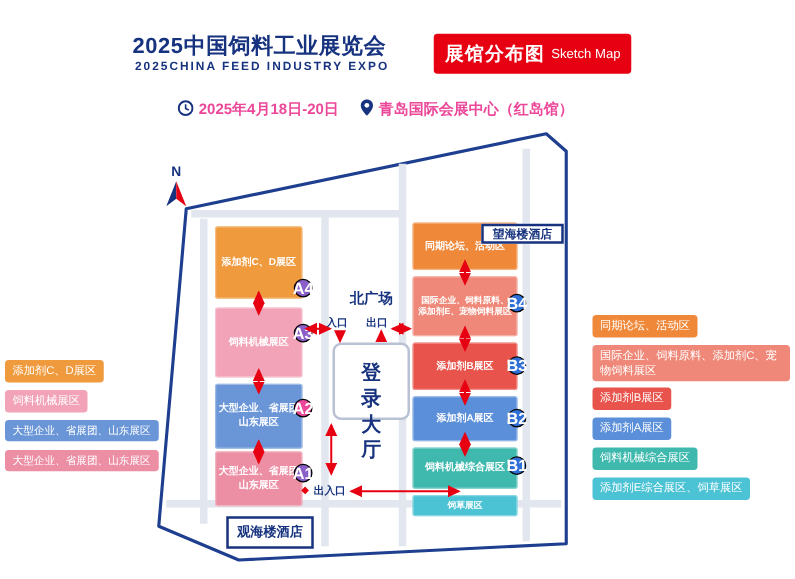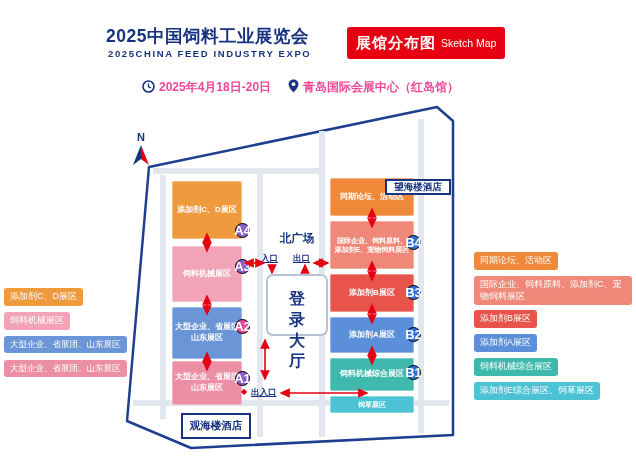--- a/index.html
+++ b/index.html
@@ -23,21 +23,21 @@
   .layer.top { pointer-events:none; }
 
   .hall { position:absolute; display:flex; align-items:center; justify-content:center; text-align:center; color:#fff; border-radius:2px; box-shadow:inset 0 0 0 1px rgba(255,255,255,.35); z-index:2; }
   .hall-label { white-space:pre-line; font-size:8px; line-height:1.35; font-weight:bold; padding:0 2px; }
   .hall-label.tiny { font-size:7px; }
 
   .badge-circle { position:absolute; width:15px; height:15px; border-radius:50%; color:#fff; font-size:13px; font-weight:bold; display:flex; align-items:center; justify-content:center; border:1px solid #000000; z-index:6; }
 
   .map-text { position:absolute; color:#17337f; font-weight:bold; text-align:center; z-index:4; }
   .plaza { left:148px; top:128px; width:68px; font-size:11.5px; }
-  .gate-door { font-size:8.5px;text-decoration:underline; }
+  .gate-door { font-size:8.5px; }
   .lobby-label { left:168px; top:186px; width:28px; font-size:16px; line-height:1.3; }
   .hotel { position:absolute; background:#fff; border:2px solid #17337f; color:#17337f; font-weight:bold; display:flex; align-items:center; justify-content:center; z-index:5; }
   .hotel-n { left:270px; top:48px; width:66px; height:16px; font-size:9.5px;margin-top:28px; }
   .hotel-s { left:66px; top:310px; width:70px; height:26px; font-size:10.5px; }
   .gate-icon { position:absolute; left:126px; top:284px; color:#e60012; font-size:8px; z-index:4; }
   .gate-text { left:136px; top:284px; }
 
   
   .pill { position:absolute; color:#fff; font-size:9px; line-height:1.3; padding:3px 6px; border-radius:3px; white-space:nowrap; z-index:8; }
   .pill-r { white-space:normal; max-width:158px; }

